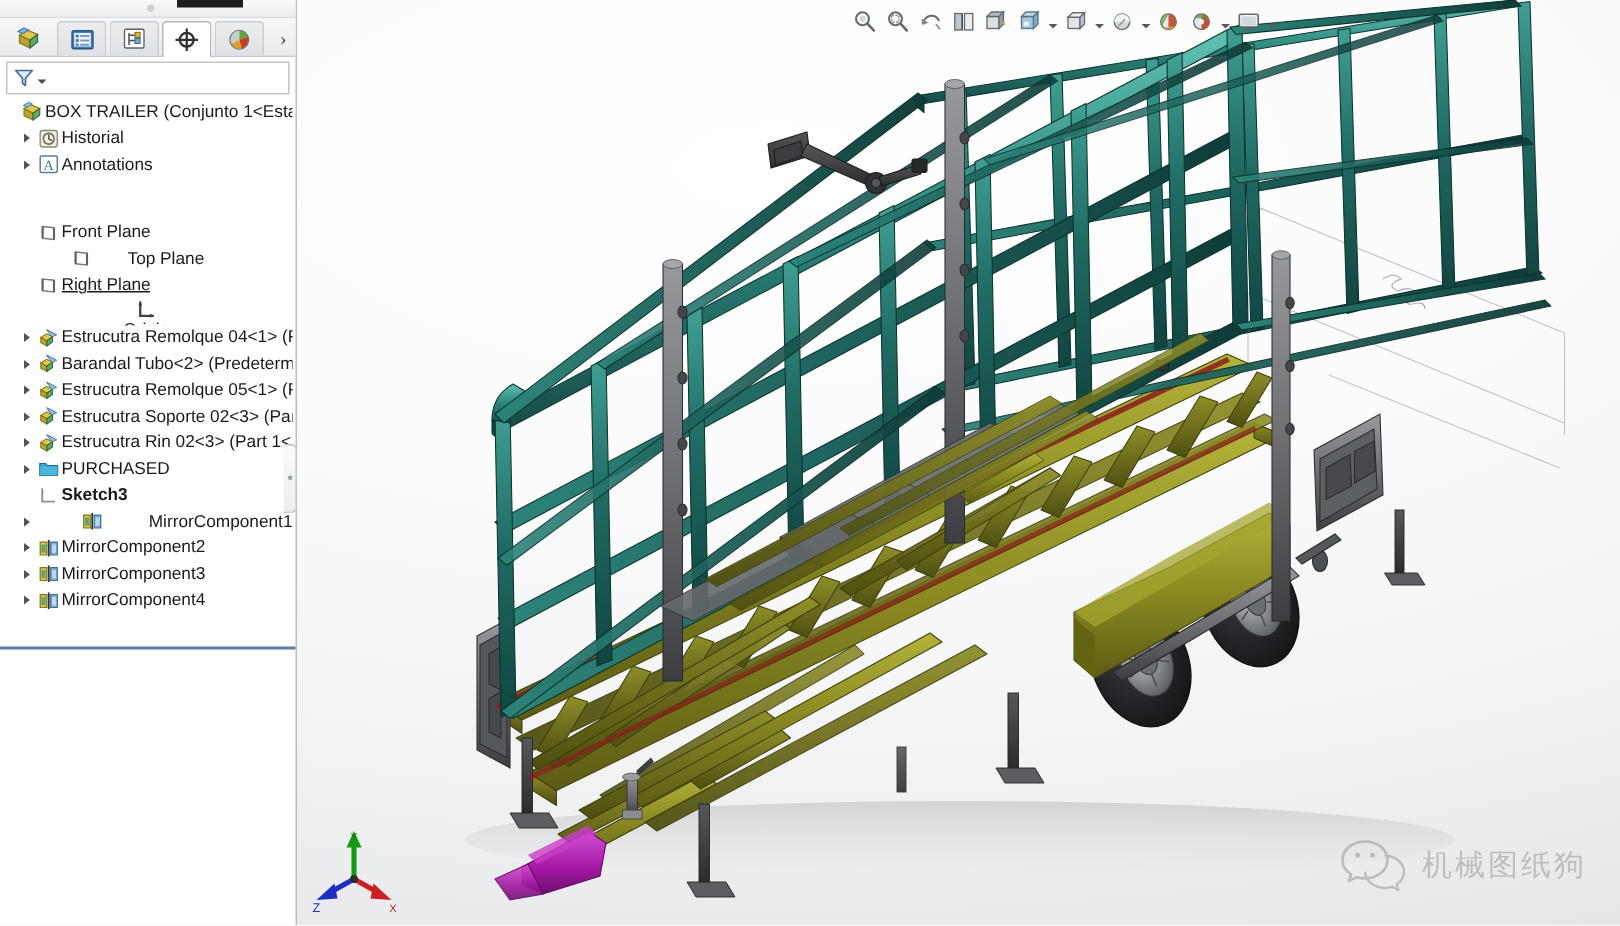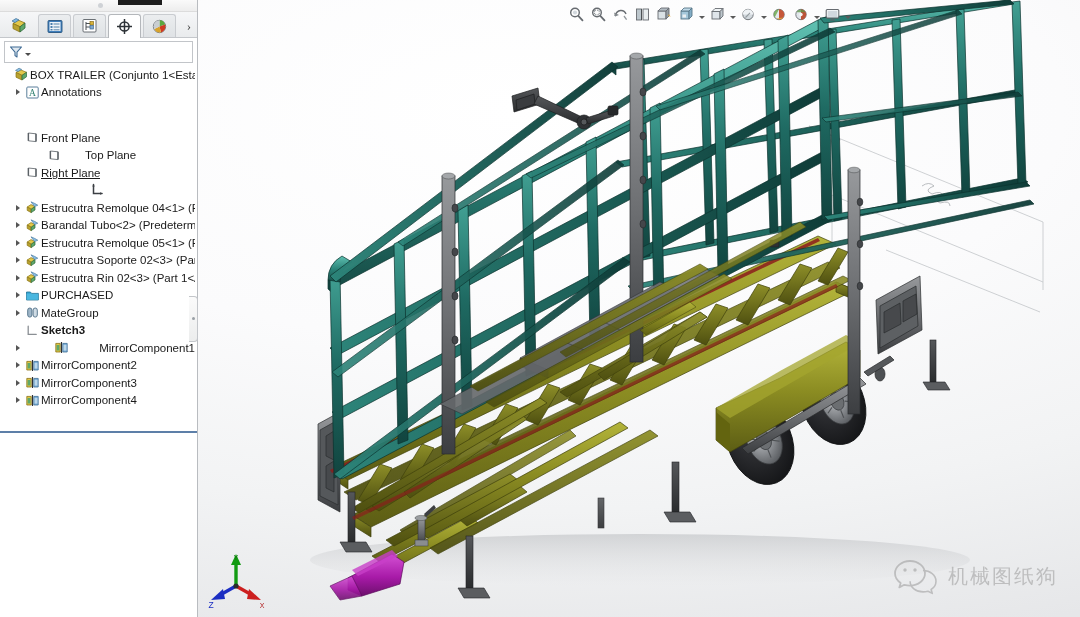--- a/index.html
+++ b/index.html
@@ -769,20 +769,33 @@
             </svg>
           </div>
           <div class="nlabel">BOX TRAILER  (Conjunto 1&lt;Estado de</div>
         </div>
         <div class="node" style="padding-left: 11px;">
           <div class="arrow has">
             <i></i>
           </div>
           <div class="nicon">
             <svg width="15" height="15" viewBox="0 0 15 15">
+              <rect x="1.8" y="2" width="11.4" height="11" rx="1.6" fill="#f2f0e2" stroke="#8a8a78" stroke-width=".9"></rect>
+              <circle cx="7.5" cy="7.5" r="3.6" fill="none" stroke="#6b6b5c" stroke-width="1.1"></circle>
+              <path d="M7.5,5.2 L7.5,7.6 L9.4,8.6" stroke="#4d4d42" stroke-width="1" fill="none" stroke-linecap="round"></path>
+            </svg>
+          </div>
+          <div class="nlabel">Historial</div>
+        </div>
+        <div class="node" style="padding-left: 11px;">
+          <div class="arrow has">
+            <i></i>
+          </div>
+          <div class="nicon">
+            <svg width="15" height="15" viewBox="0 0 15 15">
               <rect x="1.8" y="2" width="11.4" height="11" rx="1" fill="#ffffff" stroke="#5b7f9b" stroke-width="1"></rect>
               <text x="7.5" y="11" font-family="Liberation Serif, serif" font-size="9.5" fill="#2f7f6f" text-anchor="middle">A</text>
             </svg>
           </div>
           <div class="nlabel">Annotations</div>
         </div>
         <div class="node" style="padding-left: 11px; margin-top: 28px;">
           <div class="arrow"></div>
           <div class="nicon">
             <svg width="15" height="15" viewBox="0 0 15 15">
@@ -900,32 +913,20 @@
           <div class="arrow has">
             <i></i>
           </div>
           <div class="nicon">
             <svg width="15" height="15" viewBox="0 0 15 15">
               <path d="M1.5,4 L5.4,4 L6.6,5.4 L13.4,5.4 L13.4,12 L1.5,12 Z" fill="#3aa7d4" stroke="#1f6f92" stroke-width=".8" stroke-linejoin="round"></path>
               <path d="M1.5,5.8 L13.4,5.8 L13.4,12 L1.5,12 Z" fill="#55c2e8" opacity=".6"></path>
             </svg>
           </div>
           <div class="nlabel">PURCHASED</div>
-        </div>
-        <div class="node" style="padding-left: 11px;">
-          <div class="arrow has">
-            <i></i>
-          </div>
-          <div class="nicon">
-            <svg width="15" height="15" viewBox="0 0 15 15">
-              <path d="M4.8,3 a2.1,2.1 0 0 1 2.1,2.1 L6.9,10 a2.1,2.1 0 0 1 -4.2,0 L2.7,5.1 A2.1,2.1 0 0 1 4.8,3 Z" fill="#9fb6c8" stroke="#4f6f87" stroke-width=".9"></path>
-              <path d="M10.2,3 a2.1,2.1 0 0 1 2.1,2.1 L12.3,10 a2.1,2.1 0 0 1 -4.2,0 L8.1,5.1 A2.1,2.1 0 0 1 10.2,3 Z" fill="#cfdbe4" stroke="#4f6f87" stroke-width=".9"></path>
-            </svg>
-          </div>
-          <div class="nlabel">MateGroup</div>
         </div>
         <div class="node" style="padding-left: 11px; font-weight: bold;">
           <div class="arrow"></div>
           <div class="nicon">
             <svg width="15" height="15" viewBox="0 0 15 15">
               <path d="M3.2,3.2 L3.2,11.4 L11.2,11.4" fill="none" stroke="#8a8f94" stroke-width="1.3" stroke-linecap="round"></path>
             </svg>
           </div>
           <div class="nlabel">Sketch3</div>
         </div>

